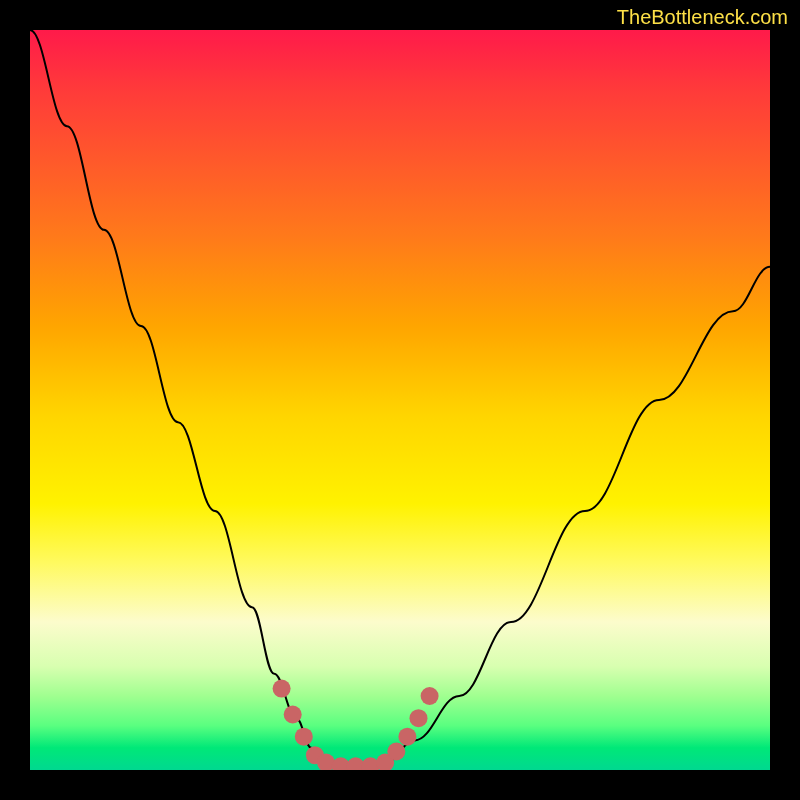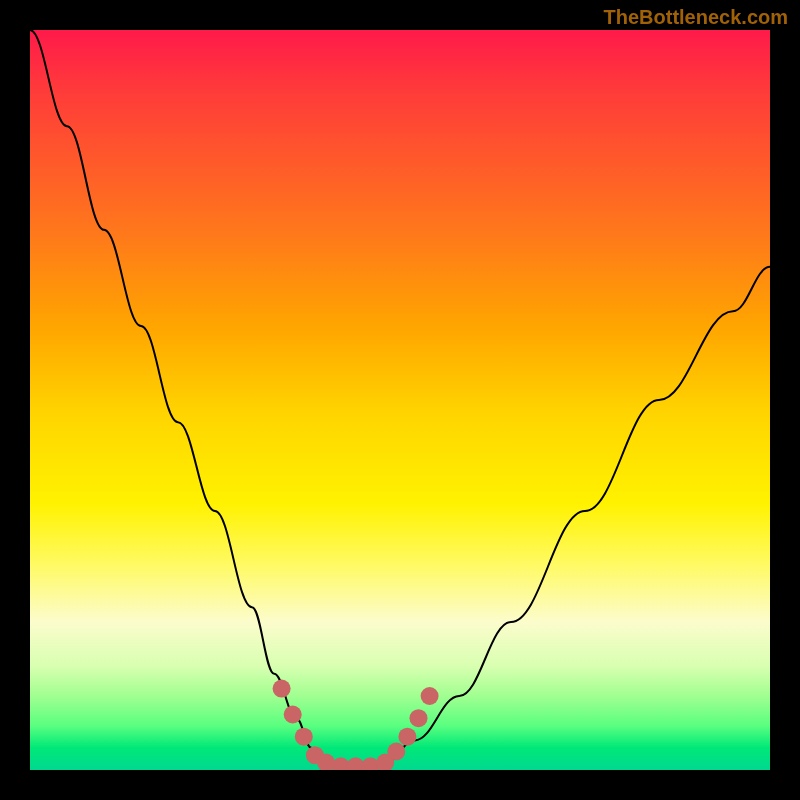--- a/index.html
+++ b/index.html
@@ -8,23 +8,23 @@
     width: 800px;
     height: 800px;
     background: #000;
     position: relative;
     font-family: Arial, sans-serif;
   }
   .attribution {
     position: absolute;
     top: 6px;
     right: 12px;
-    color: #a16207;
+    color: #fde047;
     font-size: 20px;
-    font-weight: 700;
+    font-weight: 400;
     z-index: 10;
     margin-left: 8px;
   }
   .plot-area {
     position: absolute;
     left: 30px;
     top: 30px;
     width: 740px;
     height: 740px;
     overflow: hidden;

